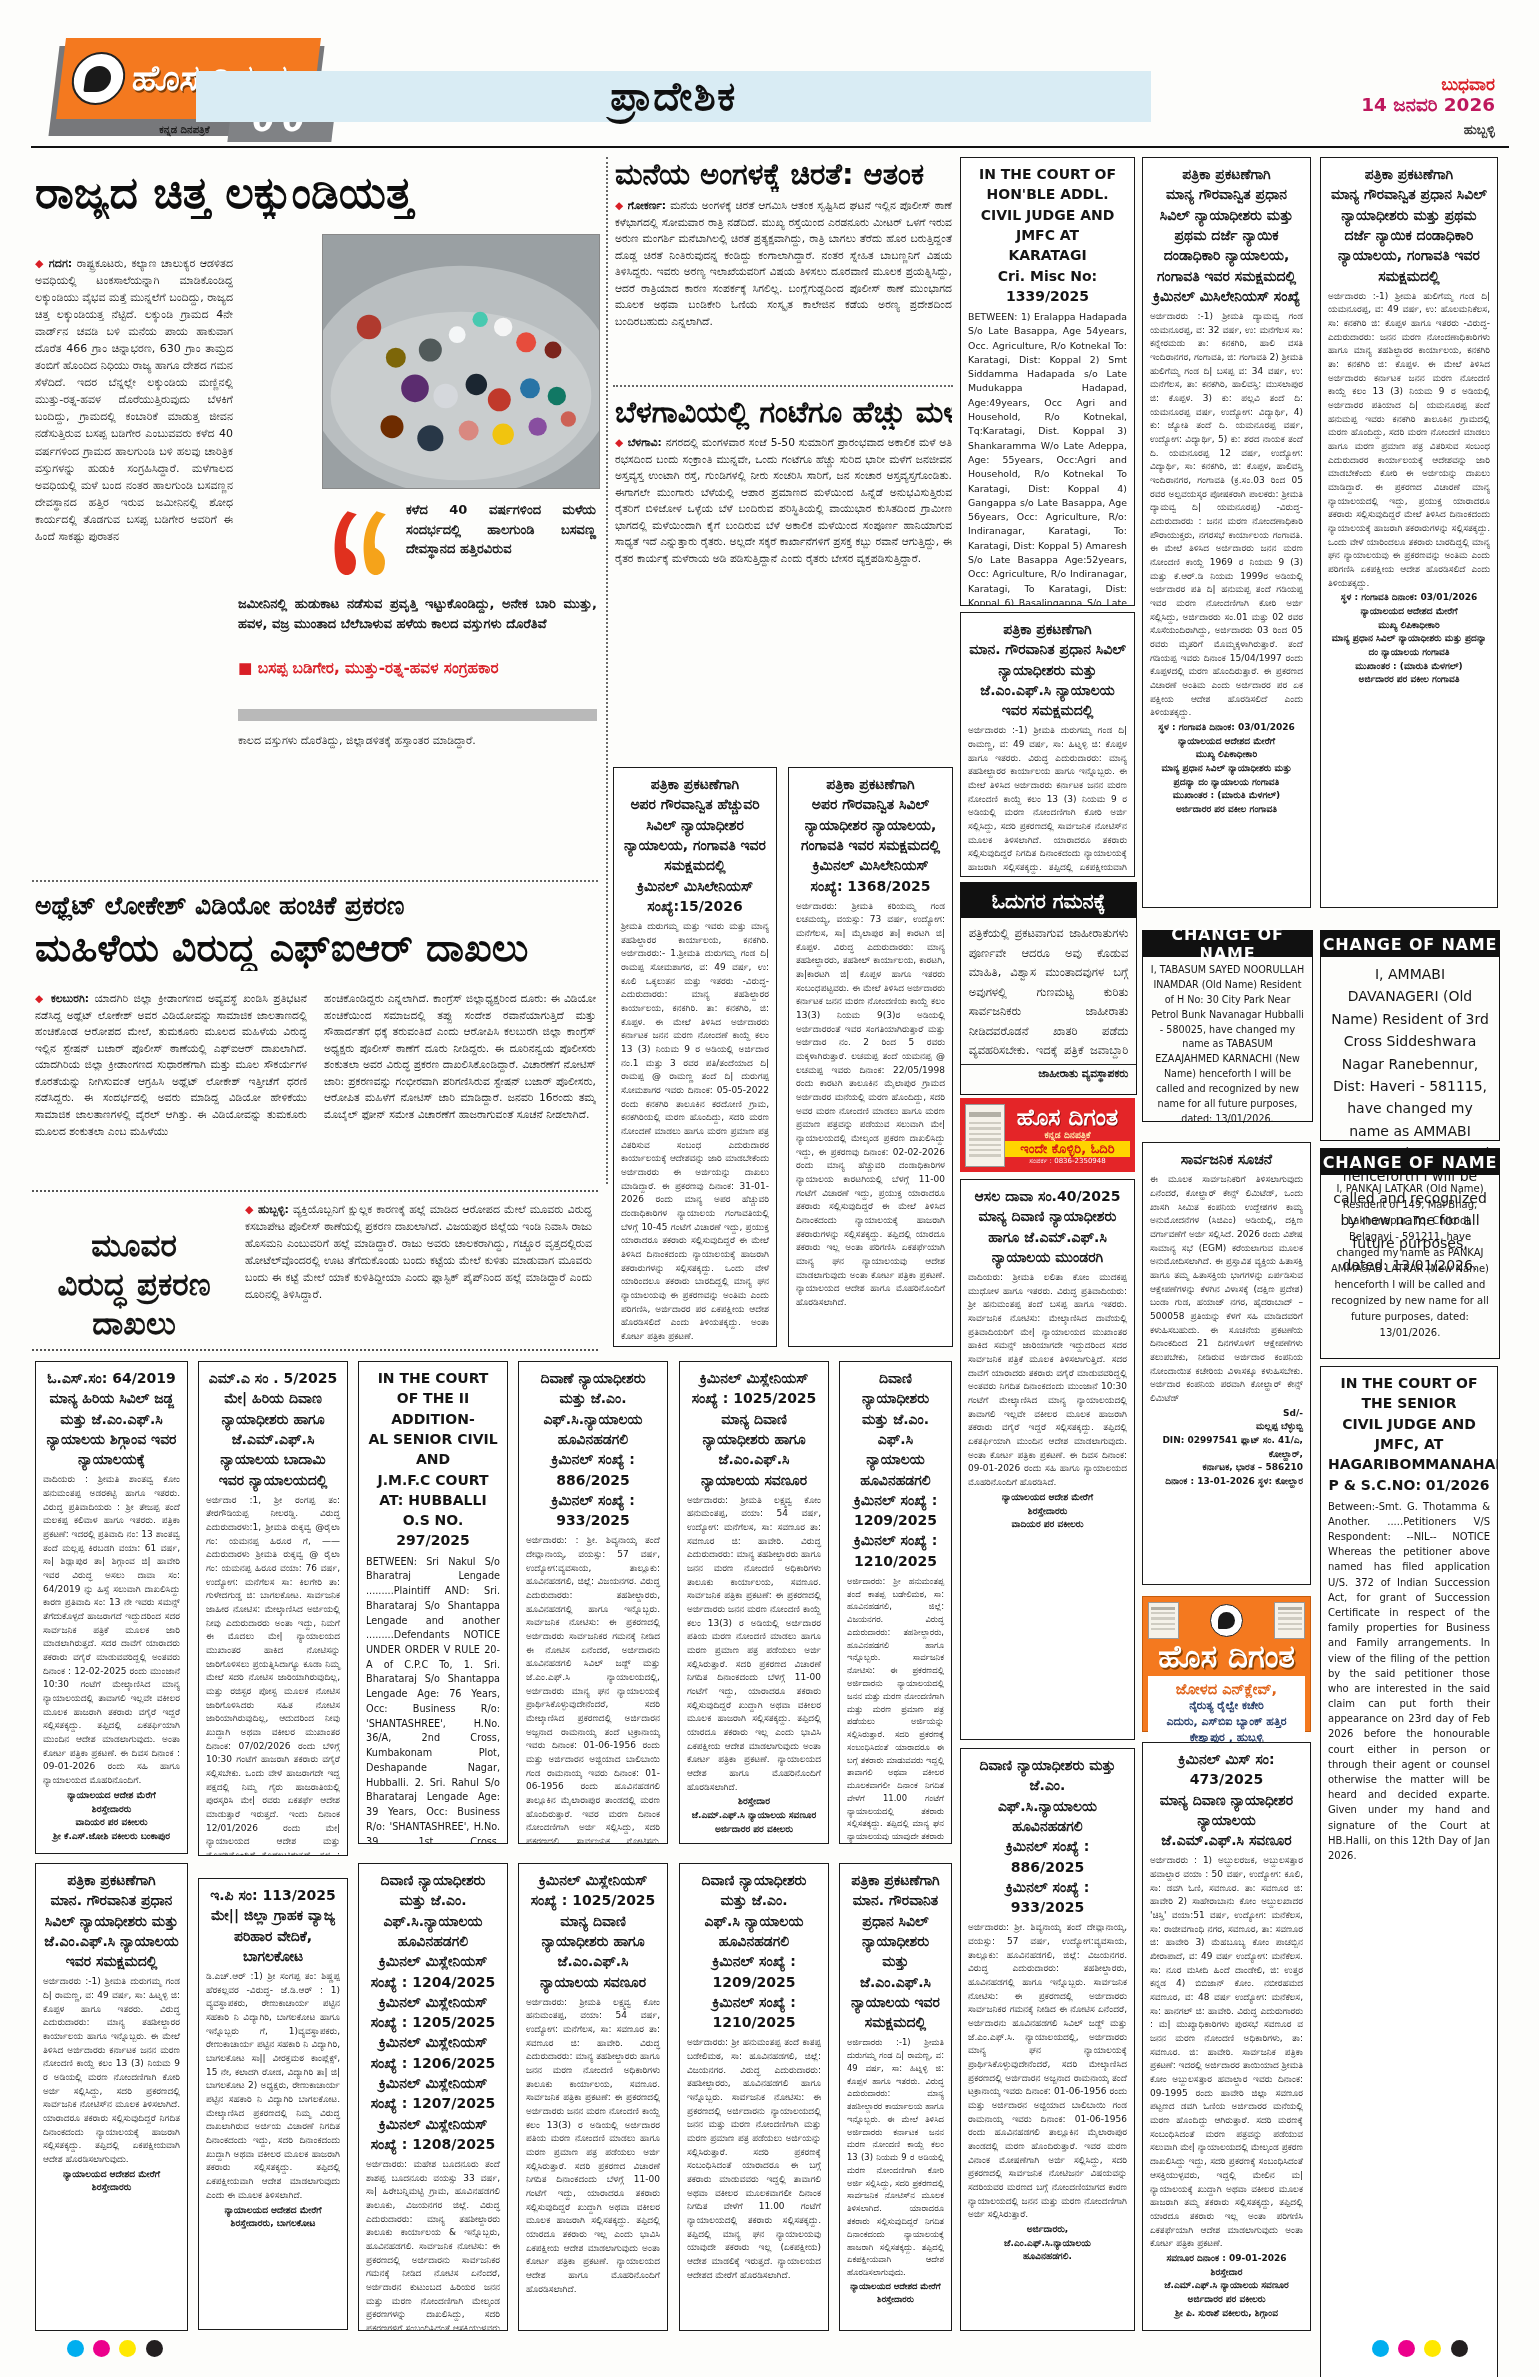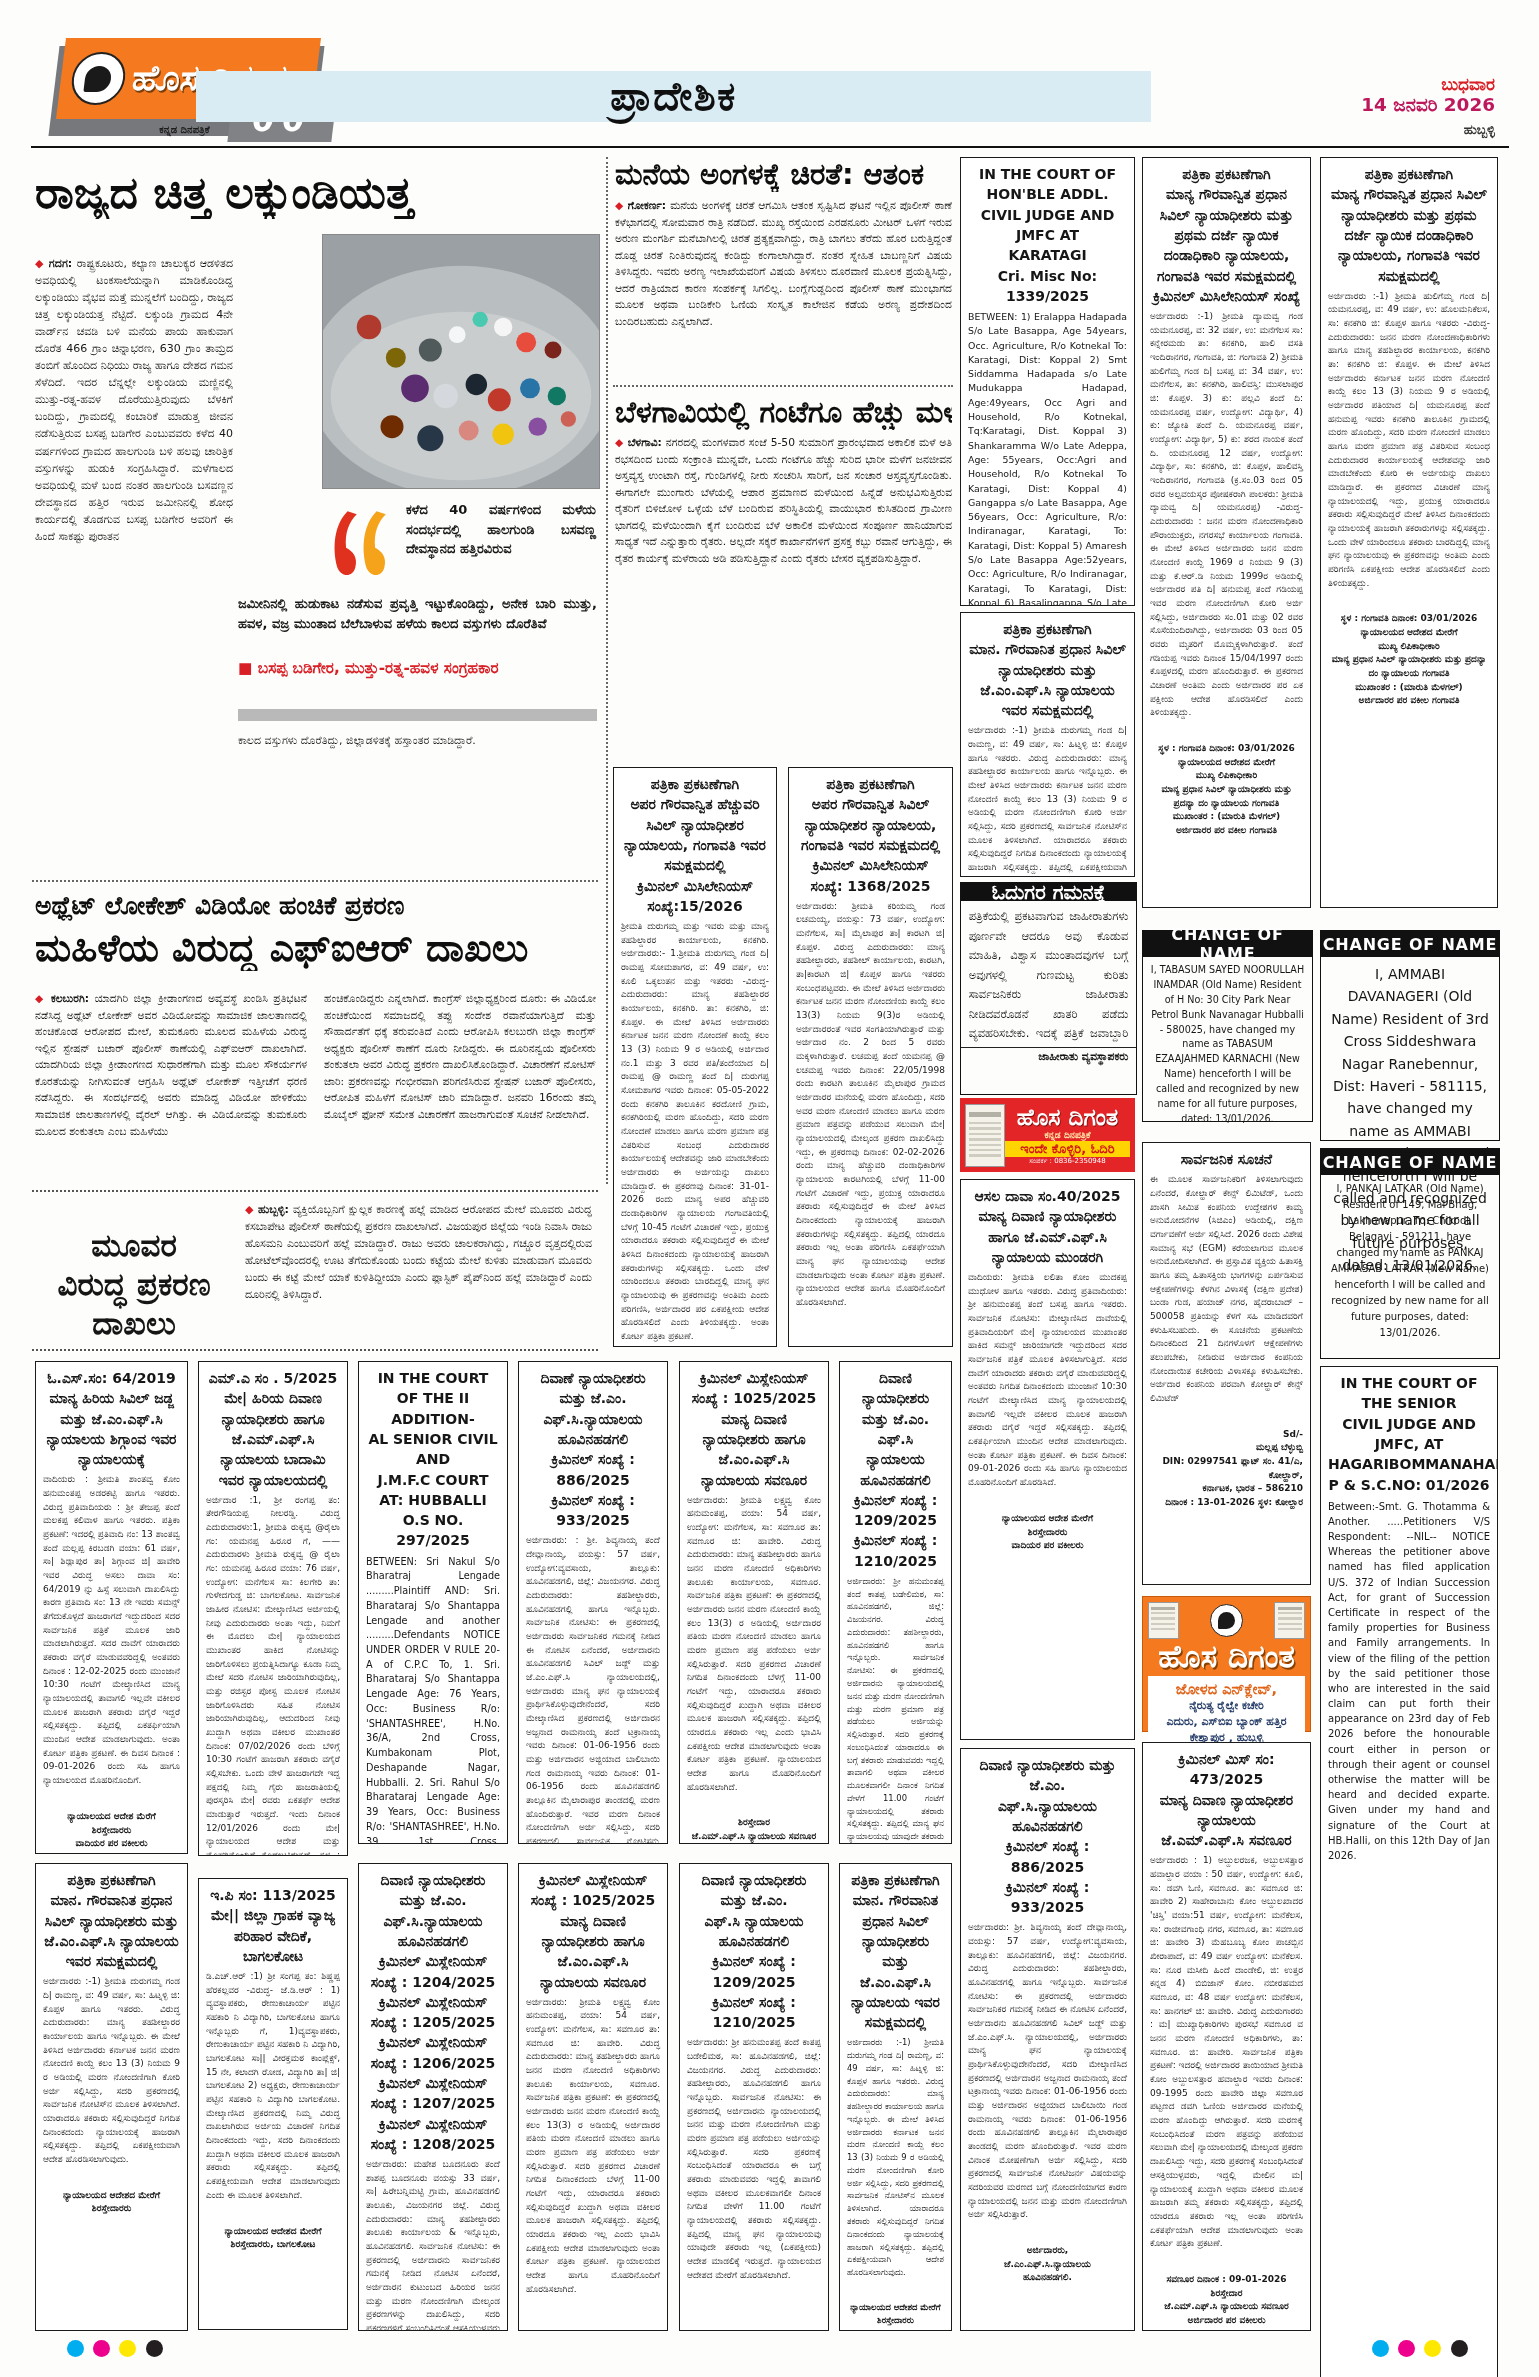--- a/index.html
+++ b/index.html
@@ -28,21 +28,21 @@
   .bullet{color:#d91f26;font-weight:800;}
   .dotted-h{border-top:2.3px dotted #666;}
   .dotted-v{border-left:2.3px dotted #666;}
   .subhead-red{color:#d91f26;font-weight:800;font-size:15.3px;line-height:1.3;}
   .graybar{background:#b9b9b9;}
   .quote-txt{font-weight:800;font-size:13px;line-height:1.5;text-align:justify;}
   
   .notice{border:1.9px solid #1b1b1b;background:#fff;padding:6.1px 7px;box-sizing:border-box;
           font-size:9px;line-height:1.52;text-align:justify;overflow:hidden;}
   .notice .t{font-weight:800;text-align:center;white-space:pre-line;font-size:14px;line-height:1.45;margin-bottom:3.8px;}
-  .notice .ft{font-weight:bold;text-align:center;white-space:pre-line;margin-top:22px;}
+  .notice .ft{font-weight:bold;text-align:center;white-space:pre-line;margin-top:1px;}
   .con-head{background:#111;color:#fff;font-weight:800;text-align:center;font-size:16px;
             display:flex;align-items:center;justify-content:center;letter-spacing:0.8px;}
   .con-body{font-size:11px;line-height:1.75;text-align:center;padding:6.1px 7.7px;}
   .readers-head{background:#101010;color:#fff;font-weight:800;font-size:20px;display:flex;align-items:center;justify-content:center;}
   .readers-body{font-size:11.5px;line-height:1.7;text-align:justify;padding:6.1px 7.7px;}
   .readers-foot{font-weight:800;text-align:right;padding:1.5px 7.7px 4.6px;border-top:1.5px solid #222;font-size:10.7px;}
   .ad-red{background:#e42528;display:flex;align-items:center;box-sizing:border-box;padding:4.6px;}
   .ad-red .brand{color:#fff;font-weight:800;font-size:23px;line-height:1.05;text-shadow:0.8px 0.8px 0 #7e0d0d;}
   .ad-red .sub{color:#ffe9a8;font-size:9.2px;font-weight:bold;}
   .ad-strip{background:#ffd400;color:#d31414;font-weight:800;font-size:13px;text-align:center;}
@@ -197,21 +197,21 @@
   </div>
   <div class="abs notice" style="left:960px;top:612px;width:175px;height:265px;">
     <div class="t">ಪತ್ರಿಕಾ ಪ್ರಕಟಣೆಗಾಗಿ
 ಮಾನ. ಗೌರವಾನಿತ ಪ್ರಧಾನ ಸಿವಿಲ್ ನ್ಯಾಯಾಧೀಶರು ಮತ್ತು ಜೆ.ಎಂ.ಎಫ್.ಸಿ ನ್ಯಾಯಾಲಯ ಇವರ ಸಮಕ್ಷಮದಲ್ಲಿ</div>
     <div>ಅರ್ಜಿದಾರರು :-1) ಶ್ರೀಮತಿ ದುರುಗಮ್ಮ ಗಂಡ ದಿ| ರಾಮಣ್ಣ, ವ: 49 ವರ್ಷ, ಸಾ: ಹಿಟ್ನಳ್ಳಿ ಜಿ: ಕೊಪ್ಪಳ ಹಾಗೂ ಇತರರು. ವಿರುದ್ಧ ಎದುರುದಾರರು: ಮಾನ್ಯ ತಹಶೀಲ್ದಾರರ ಕಾರ್ಯಾಲಯ ಹಾಗೂ ಇನ್ನೊಬ್ಬರು. ಈ ಮೇಲೆ ತಿಳಿಸಿದ ಅರ್ಜಿದಾರರು ಕರ್ನಾಟಕ ಜನನ ಮರಣ ನೋಂದಣಿ ಕಾಯ್ದೆ ಕಲಂ 13 (3) ನಿಯಮ 9 ರ ಅಡಿಯಲ್ಲಿ ಮರಣ ನೋಂದಣಿಗಾಗಿ ಕೋರಿ ಅರ್ಜಿ ಸಲ್ಲಿಸಿದ್ದು, ಸದರಿ ಪ್ರಕರಣದಲ್ಲಿ ಸಾರ್ವಜನಿಕ ನೋಟಿಸ್‌ನ ಮೂಲಕ ತಿಳಿಸಲಾಗಿದೆ. ಯಾರಾದರೂ ತಕರಾರು ಸಲ್ಲಿಸುವುದಿದ್ದರೆ ನಿಗದಿತ ದಿನಾಂಕದಂದು ನ್ಯಾಯಾಲಯಕ್ಕೆ ಹಾಜರಾಗಿ ಸಲ್ಲಿಸತಕ್ಕದ್ದು. ತಪ್ಪಿದಲ್ಲಿ ಏಕಪಕ್ಷೀಯವಾಗಿ ಆದೇಶ ಹೊರಡಿಸಲಾಗುವುದು.</div>
     <div class="ft">ನ್ಯಾಯಾಲಯದ ಆದೇಶದ ಮೇರೆಗೆ
 ಶಿರಸ್ತೇದಾರರು</div>
   </div>
 
   <div class="abs" style="left:960px;top:882px;width:175px;height:211px;border:1.9px solid #111;">
-    <div class="readers-head" style="height:18px;">ಓದುಗರ ಗಮನಕ್ಕೆ</div>
+    <div class="readers-head" style="height:35px;">ಓದುಗರ ಗಮನಕ್ಕೆ</div>
     <div class="readers-body" style="height:134px;overflow:hidden;">ಪತ್ರಿಕೆಯಲ್ಲಿ ಪ್ರಕಟವಾಗುವ ಜಾಹೀರಾತುಗಳು ಪೂರ್ಣವೇ ಆದರೂ ಅವು ಕೊಡುವ ಮಾಹಿತಿ, ವಿಶ್ವಾಸ ಮುಂತಾದವುಗಳ ಬಗ್ಗೆ ಅವುಗಳಲ್ಲಿ ಗುಣಮಟ್ಟ ಕುರಿತು ಸಾರ್ವಜನಿಕರು ಜಾಹೀರಾತು ನೀಡಿದವರೊಡನೆ ಖಾತರಿ ಪಡೆದು ವ್ಯವಹರಿಸಬೇಕು. ಇದಕ್ಕೆ ಪತ್ರಿಕೆ ಜವಾಬ್ದಾರಿ ಇಲ್ಲಾ.</div>
     <div class="readers-foot">ಜಾಹೀರಾತು ವ್ಯವಸ್ಥಾಪಕರು</div>
   </div>
 
   <div class="abs ad-red" style="left:960px;top:1098px;width:175px;height:74px;">
     <div class="np-thumb" style="width:38px;height:61px;flex:0 0 auto;"></div>
     <div style="flex:1;text-align:center;">
       <div class="brand">ಹೊಸ ದಿಗಂತ</div>
       <div class="sub">ಕನ್ನಡ ದಿನಪತ್ರಿಕೆ</div>
       <div class="ad-strip">ಇಂದೇ ಕೊಳ್ಳಿರಿ, ಓದಿರಿ</div>

